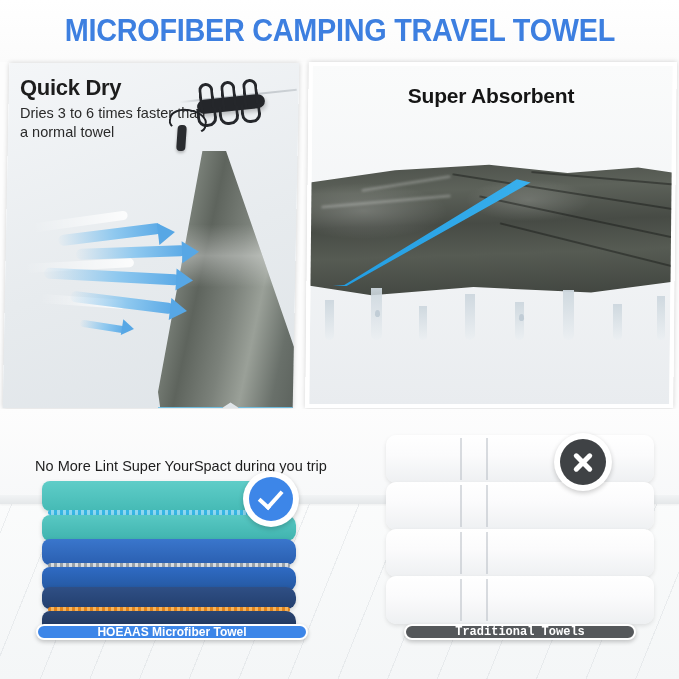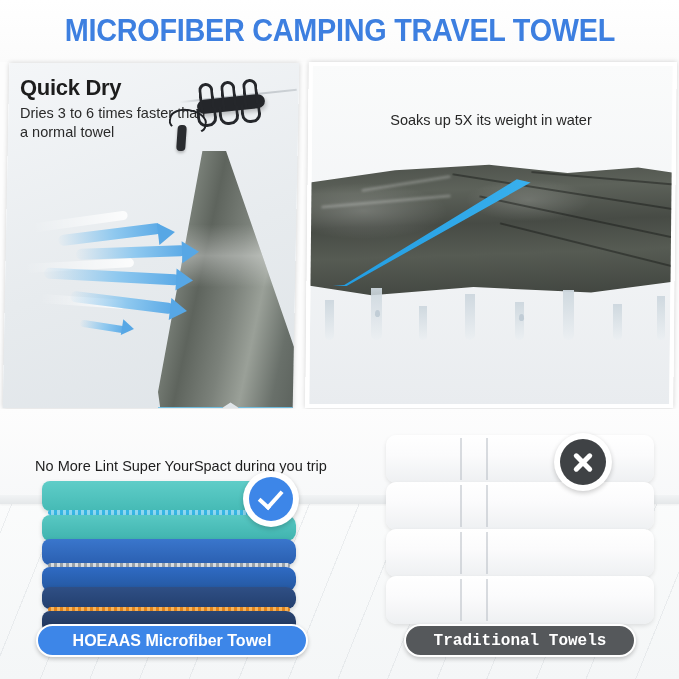--- a/index.html
+++ b/index.html
@@ -232,23 +232,23 @@
   .x-inner{width:46px;height:46px;border-radius:50%;background:#3f4245;
     display:flex;align-items:center;justify-content:center;position:relative;}
   .x-inner::before,.x-inner::after{
     content:"";position:absolute;width:24px;height:5px;background:#fff;border-radius:3px;
   }
   .x-inner::before{transform:rotate(45deg);}
   .x-inner::after{transform:rotate(-45deg);}
 
   
   .pill{
-    position:absolute;height:33px;border-radius:17px;display:flex;
+    position:absolute;height:16px;border-radius:17px;display:flex;
     align-items:center;justify-content:center;color:#fff;font-weight:bold;
-    font-size:16px;box-shadow:0 2px 4px rgba(0,0,0,.22);
+    font-size:12px;box-shadow:0 2px 4px rgba(0,0,0,.22);
     border:2px solid #ffffff;box-sizing:border-box;
   }
   .pill-blue{left:36px;top:215px;width:272px;background:#3d86e8;}
   .pill-gray{left:404px;top:215px;width:232px;background:#55585b;font-family:Liberation Mono, monospace;}
 </style>
 </head>
 <body>
 
 <div class="page">
 
@@ -301,21 +301,21 @@
         <div class="warr" style="left:56px;top:110px;width:46px;height:7px;transform:rotate(9deg);"></div>
         <div class="whead" style="left:98px;top:107px;border-top-width:8px;border-bottom-width:8px;border-left-width:12px;transform:rotate(9deg);"></div>
       </div>
 
     </div>
   </div>
 
   <div class="panel panel-right">
     <div class="unskewR" style="position:absolute;inset:0;">
 
-      <div class="sa-sub">Soaks up 5X its weight in water</div>
+      <div class="sa-head">Super Absorbent</div>
 
       <div class="twist">
         <div class="twist-main">
           <div class="twist-fold" style="left:150px;top:30px;width:240px;transform:rotate(9deg);"></div>
           <div class="twist-fold" style="left:176px;top:56px;width:218px;transform:rotate(12deg);"></div>
           <div class="twist-fold" style="left:196px;top:84px;width:196px;transform:rotate(14deg);"></div>
           <div class="twist-fold" style="left:230px;top:16px;width:160px;transform:rotate(5deg);"></div>
           <div class="twist-hl" style="left:20px;top:38px;width:130px;transform:rotate(-5deg);"></div>
           <div class="twist-hl" style="left:60px;top:20px;width:90px;transform:rotate(-9deg);"></div>
         </div>

